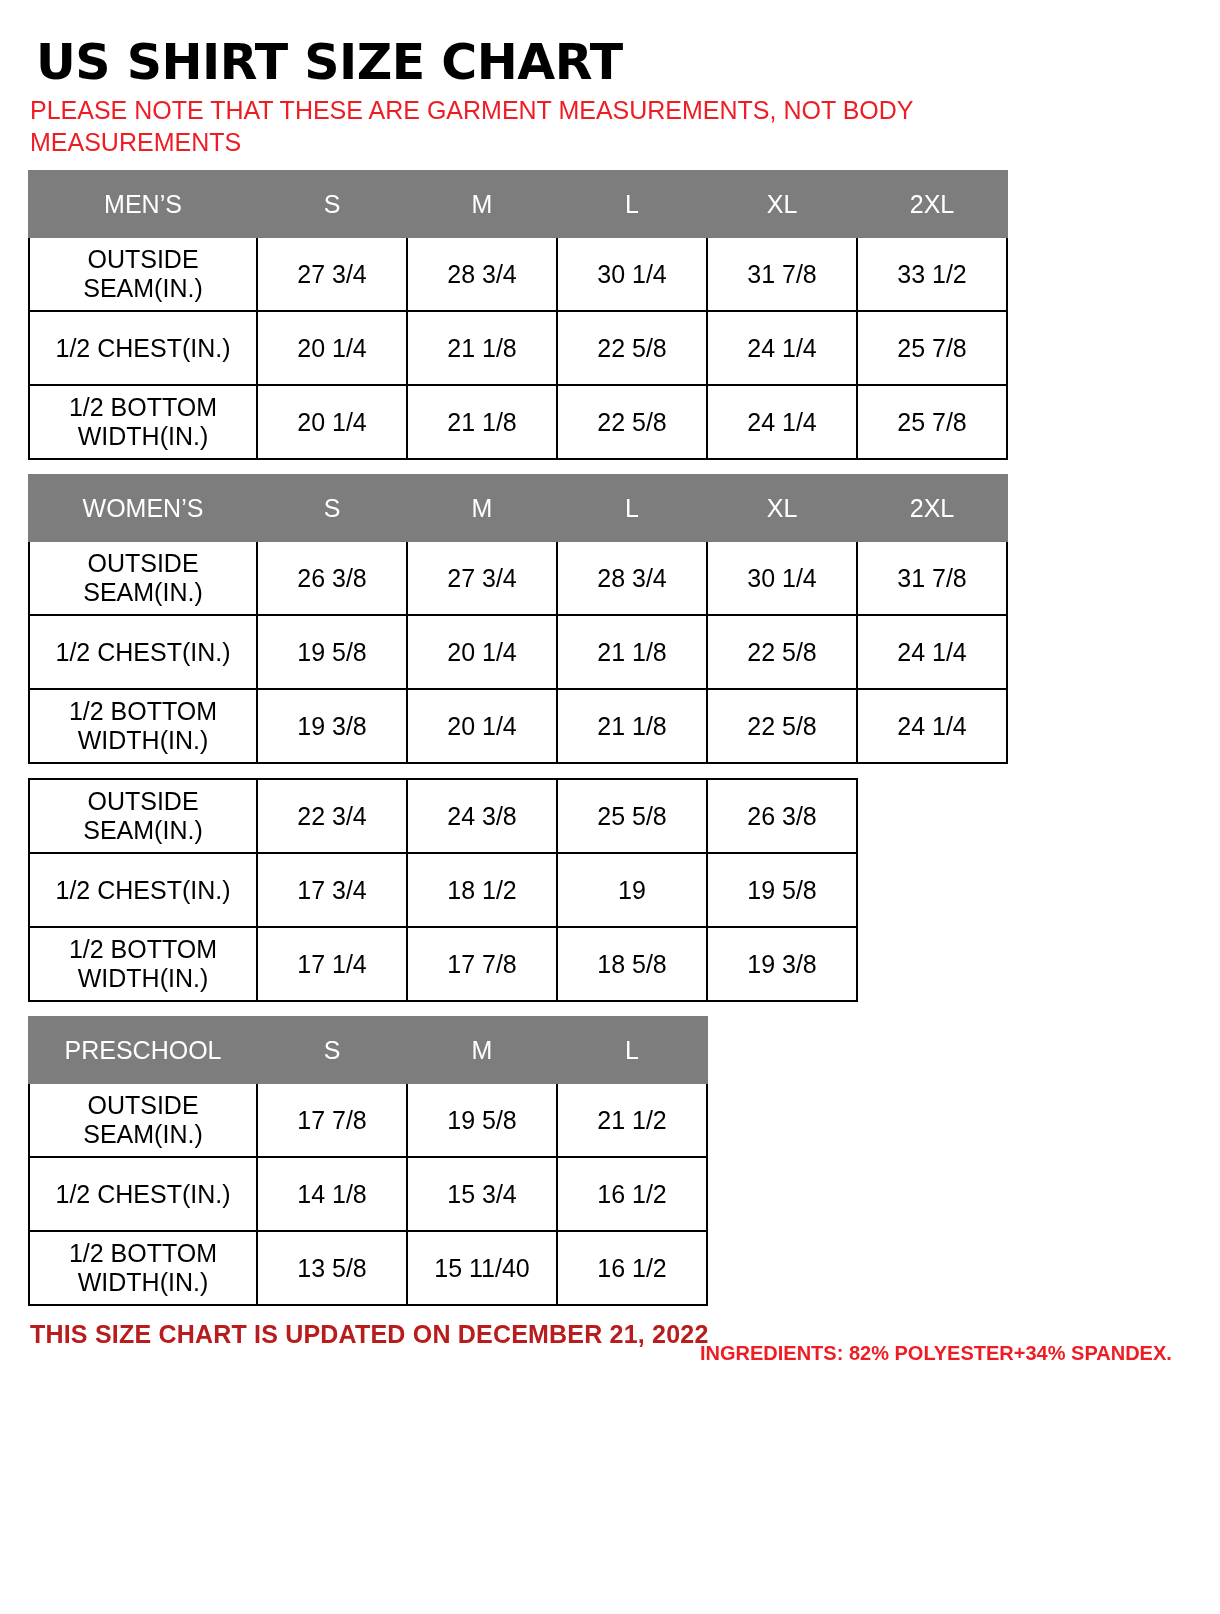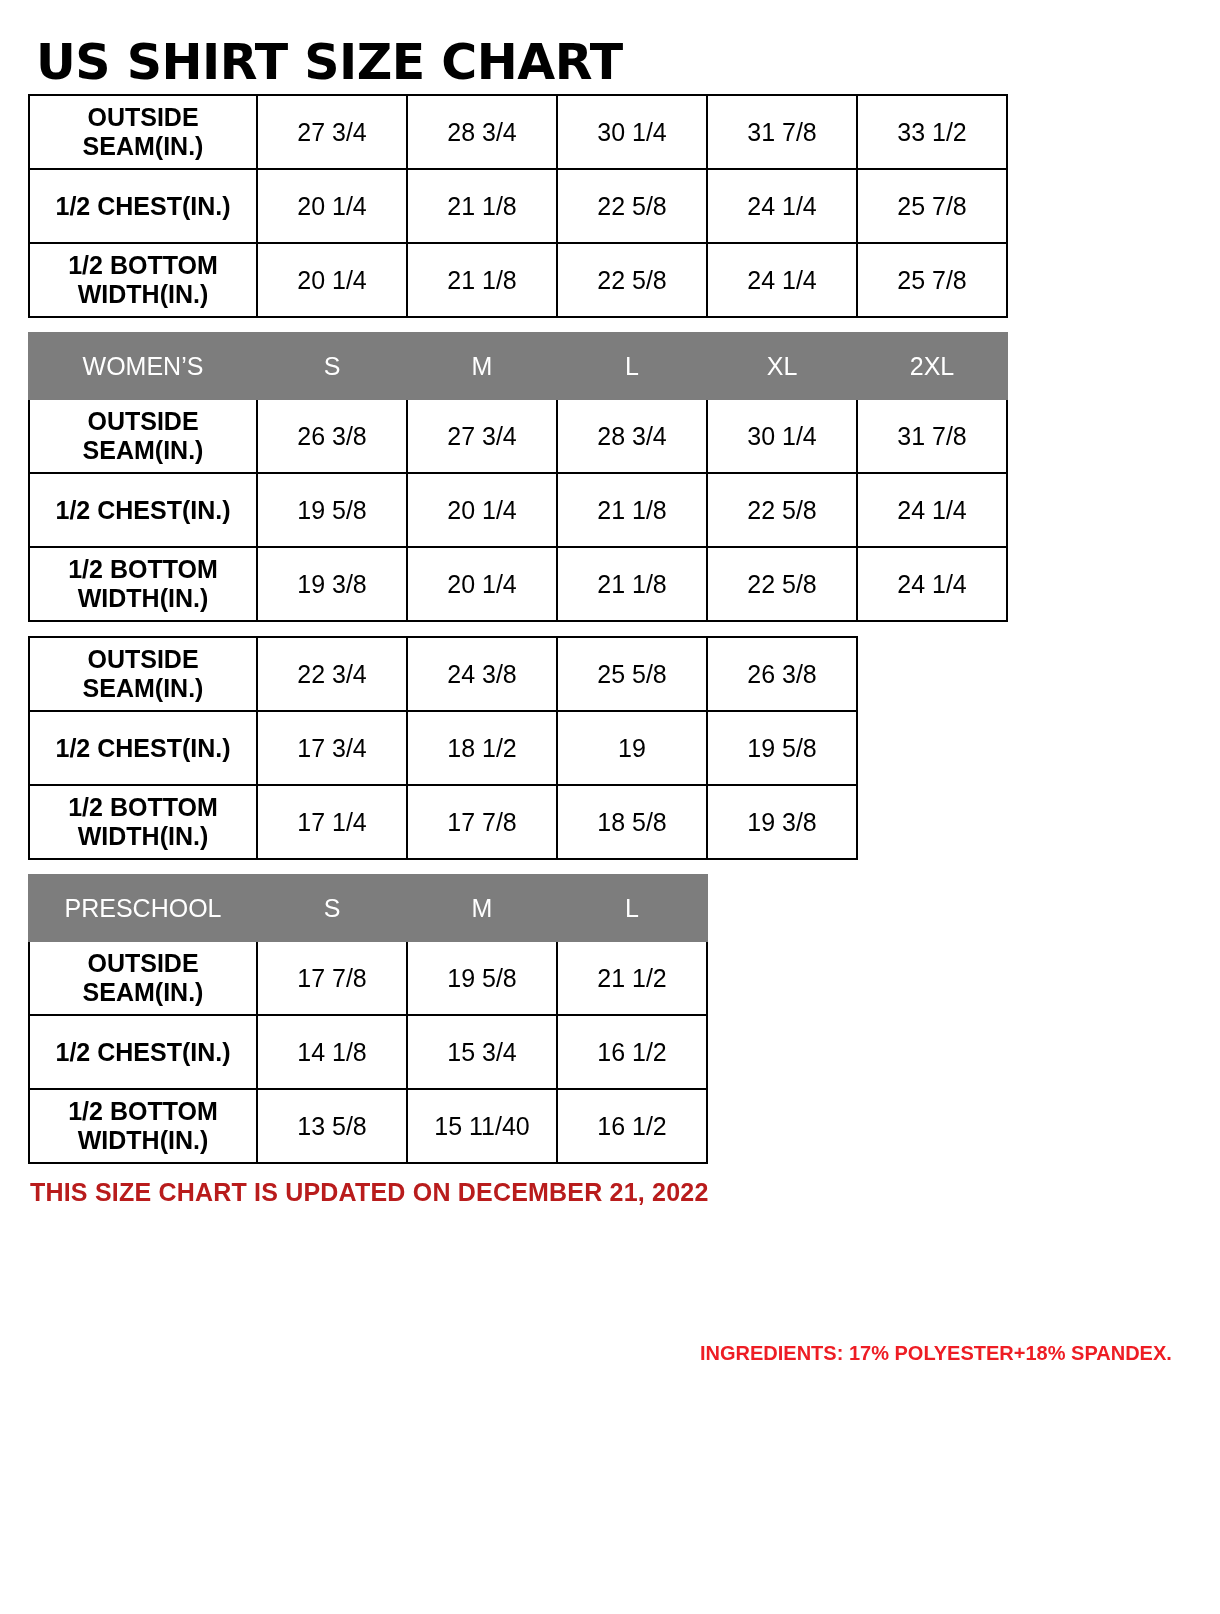--- a/index.html
+++ b/index.html
@@ -53,21 +53,20 @@
   }
   table.size-table tr.header-row td {
     background: #7d7d7d;
     color: #ffffff;
     border: 2px solid #7d7d7d;
     height: 66px;
     font-size: 25px;
   }
   td.label-cell {
     font-size: 25px;
-    font-weight: bold;
   }
   .col-label { width: 228px; }
   .col-size  { width: 150px; }
 
   .footer-note {
     color: #b91c1c;
     font-size: 25px;
     font-weight: bold;
     margin: 14px 0 0 2px;
     letter-spacing: 0.2px;
@@ -83,31 +82,40 @@
     white-space: nowrap;
   }
 </style>
 </head>
 <body>
 
 <div class="page">
 
   <div class="title">US SHIRT SIZE CHART</div>
 
-
-  <table class="size-table">
-    <colgroup>
-      <col class="col-label">
-        <col class="col-size">
-        <col class="col-size">
-        <col class="col-size">
-        <col class="col-size">
-        <col class="col-size">
-    </colgroup>
-    <tbody>
+  <div class="note">PLEASE NOTE THAT THESE ARE GARMENT MEASUREMENTS, NOT BODY MEASUREMENTS</div>
+
+  <table class="size-table">
+    <colgroup>
+      <col class="col-label">
+        <col class="col-size">
+        <col class="col-size">
+        <col class="col-size">
+        <col class="col-size">
+        <col class="col-size">
+    </colgroup>
+    <tbody>
+      <tr class="header-row">
+        <td>MEN’S</td>
+        <td>S</td>
+        <td>M</td>
+        <td>L</td>
+        <td>XL</td>
+        <td>2XL</td>
+      </tr>
       <tr>
         <td class="label-cell">OUTSIDE SEAM(IN.)</td>
         <td>27 3/4</td>
         <td>28 3/4</td>
         <td>30 1/4</td>
         <td>31 7/8</td>
         <td>33 1/2</td>
       </tr>
       <tr>
         <td class="label-cell">1/2 CHEST(IN.)</td>
@@ -238,14 +246,14 @@
         <td>15 11/40</td>
         <td>16 1/2</td>
       </tr>
     </tbody>
   </table>
 
   <div class="footer-note">THIS SIZE CHART IS UPDATED ON DECEMBER 21, 2022</div>
 </div>
 
 <div class="ingredients">
-  <div>INGREDIENTS: 17% POLYESTER+18% SPANDEX.</div>
+  <div>INGREDIENTS: 82% POLYESTER+34% SPANDEX.</div>
 </div>
 
 </body></html>

